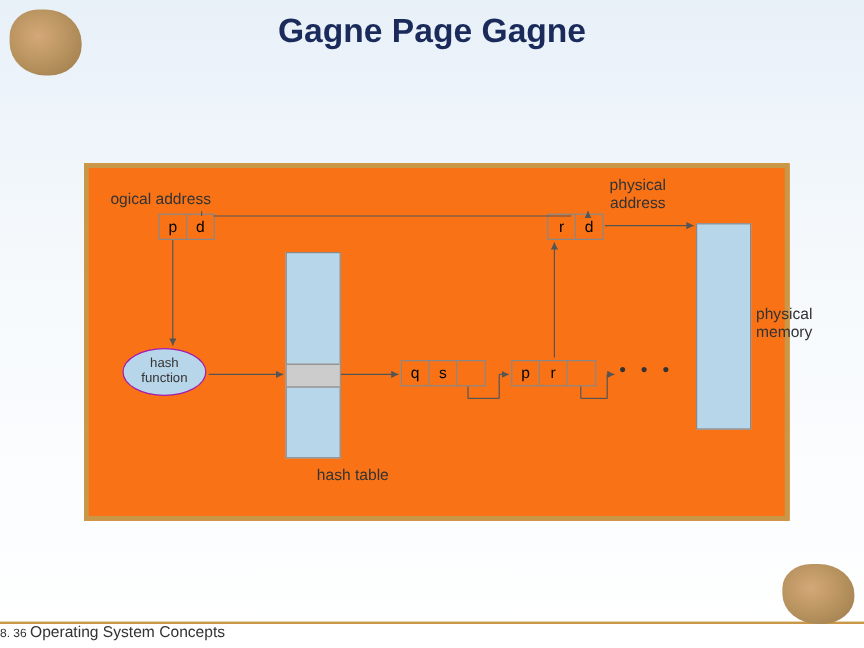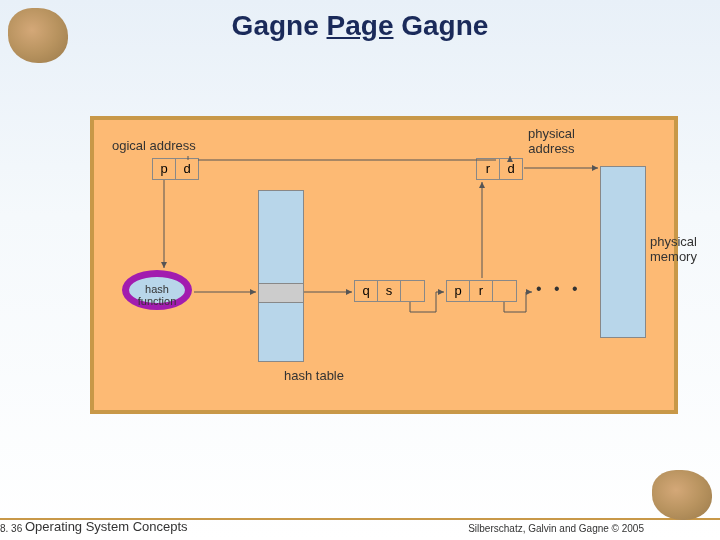--- a/index.html
+++ b/index.html
@@ -1,33 +1,33 @@
 <!DOCTYPE html>
 <html><head>
 <meta charset="utf-8">
 <style>
   html,body{margin:0;padding:0;width:720px;height:540px;font-family:Arial,Helvetica,sans-serif;background:linear-gradient(to bottom,#e8f0f8 0%,#f5f9fc 40%,#ffffff 100%);}
   .slide{position:relative;width:720px;height:540px;}
   .title{position:absolute;top:10px;left:0;right:0;text-align:center;font-size:28px;font-weight:bold;color:#1a2a5a;}
-  .title .u{text-decoration:underline;}
+  .title .u{}
   .logo-tl{position:absolute;top:8px;left:8px;width:60px;height:55px;background:radial-gradient(ellipse at 40% 40%,#d4a878 0%,#b8935f 50%,#9a7a4a 100%);border-radius:40% 50% 45% 50%;}
   .logo-br{position:absolute;bottom:20px;right:8px;width:60px;height:50px;background:radial-gradient(ellipse at 40% 40%,#d4a878 0%,#b8935f 50%,#9a7a4a 100%);border-radius:40% 50% 45% 50%;}
   .footer-l{position:absolute;bottom:6px;left:25px;font-size:13px;color:#333;}
   .footer-c{position:absolute;bottom:6px;left:0;right:0;text-align:left;font-size:10px;color:#333;margin-top:20px;}
   .footer-r{position:absolute;bottom:6px;right:76px;font-size:10px;color:#333;}
   hr.sep{position:absolute;bottom:20px;left:0;right:0;border:none;border-top:2px solid #c89848;margin:0;}
-  .diagram{position:absolute;top:116px;left:70px;width:580px;height:290px;border:4px solid #c89848;background:#fdba74;margin-left:20px;}
+  .diagram{position:absolute;top:136px;left:70px;width:580px;height:290px;border:4px solid #c89848;background:#f97316;}
   .dlabel{position:absolute;font-size:13px;color:#333;}
   .cellpair{position:absolute;display:flex;border:1px solid #888;}
   .cellpair span{width:22px;height:20px;border-right:1px solid #888;text-align:center;font-size:13px;line-height:20px;}
   .cellpair span:last-child{border-right:none;}
   .hashtbl{position:absolute;width:44px;height:170px;background:#b8d6ea;border:1px solid #888;}
   .hashslot{position:absolute;left:0;right:0;height:18px;background:#ccc;border-top:1px solid #888;border-bottom:1px solid #888;}
   .physmem{position:absolute;width:44px;height:170px;background:#b8d6ea;border:1px solid #888;}
-  .oval{position:absolute;width:70px;height:40px;border:7px solid #a21caf;background:#b8d6ea;border-radius:50%;text-align:center;font-size:11px;color:#333;padding-top:6px;box-sizing:border-box;line-height:1.1;}
+  .oval{position:absolute;width:70px;height:40px;border:1px solid #a21caf;background:#b8d6ea;border-radius:50%;text-align:center;font-size:11px;color:#333;padding-top:6px;box-sizing:border-box;line-height:1.1;}
   .dots{position:absolute;font-size:16px;color:#333;letter-spacing:4px;}
   svg.arrows{position:absolute;top:0;left:0;width:100%;height:100%;pointer-events:none;}
 </style>
 </head>
 <body>
 
 <div class="slide">
 
   <div class="logo-tl"></div>
 
@@ -110,14 +110,13 @@
 
       <line x1="430" y1="48" x2="504" y2="48" stroke="#555" stroke-width="1" marker-end="url(#ah)"></line>
     </svg>
 
   </div>
 
   <hr class="sep">
   <div class="logo-br"></div>
   <div class="footer-l">Operating System Concepts</div>
   <div class="footer-c">8. 36</div>
-  <div class="footer-r">Silberschatz, Galvin and Gagne © 2005</div>
 </div>
 
 </body></html>

